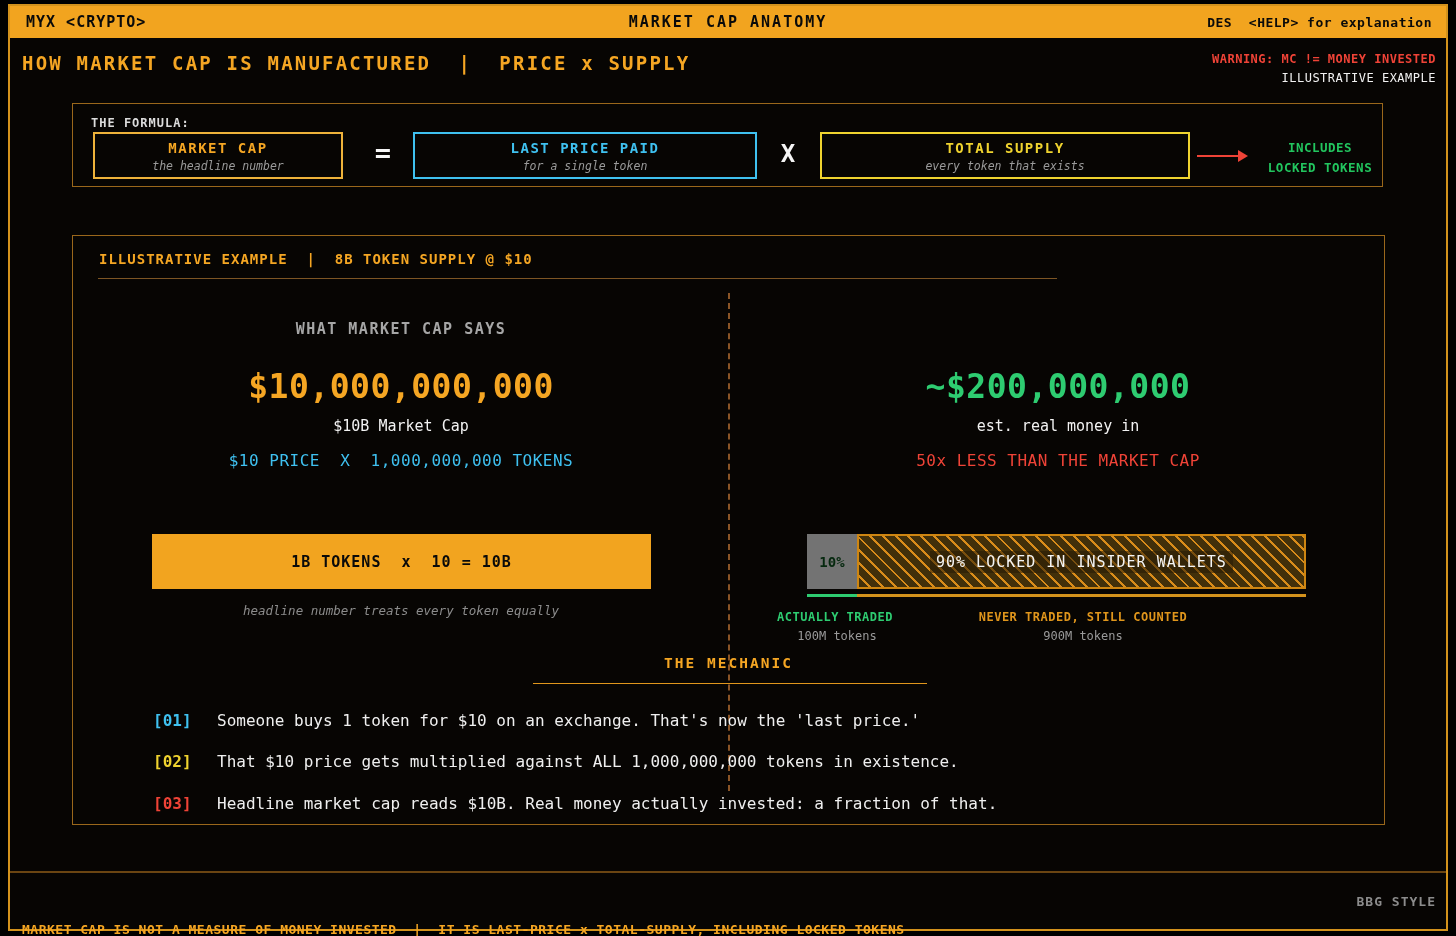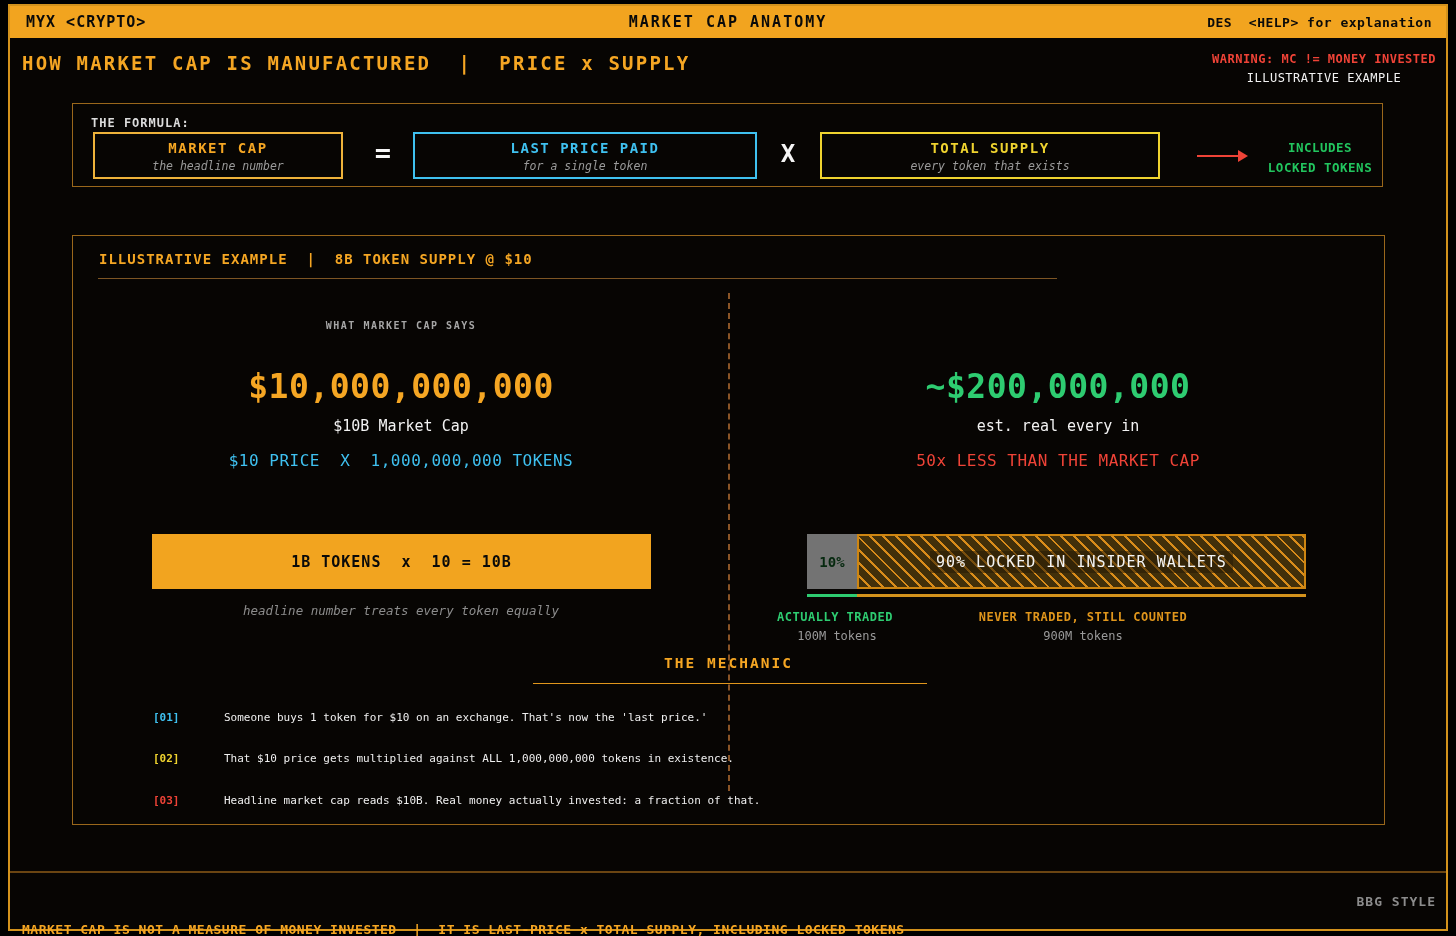--- a/index.html
+++ b/index.html
@@ -14,37 +14,37 @@
   .topbar { position:absolute; left:10px; top:6px; width:1436px; height:32px;
             background:#f2a41f; color:#0a0a0a; display:flex; align-items:center;
             font-weight:bold; font-size:15px; }
   .tb-left { position:absolute; left:16px; letter-spacing:1px; }
   .tb-center { position:absolute; left:0; width:100%; text-align:center; letter-spacing:2px; font-size:15px; }
   .tb-right { position:absolute; right:14px; font-size:13px; letter-spacing:0.5px; }
 
   
   .header-title { position:absolute; left:22px; top:52px; color:#f5a623; font-weight:bold;
                   font-size:19px; letter-spacing:2.2px; }
-  .header-right { position:absolute; right:20px; top:50px; text-align:center; line-height:19px; font-size:12px; }
+  .header-right { position:absolute; right:20px; top:50px; text-align:right; line-height:19px; font-size:12px; }
   .warning { color:#ef4337; font-weight:bold; letter-spacing:0.5px; }
   .subnote { color:#f2f2f2; letter-spacing:0.5px; }
 
   
   .formula-panel { position:absolute; left:72px; top:103px; width:1311px; height:84px;
                    border:1px solid #9a671b; }
   .formula-label { position:absolute; left:18px; top:12px; font-size:12px; font-weight:bold;
                    color:#dcdcdc; letter-spacing:1px; }
   .fbox { position:absolute; top:28px; height:47px; text-align:center; padding-top:6px; }
   .fbox .ft { font-size:14px; font-weight:bold; letter-spacing:1.5px; }
   .fbox .fs { font-size:11.5px; font-style:italic; color:#9a9a9a; margin-top:3px; }
   .fbox1 { left:20px; width:250px; border:2px solid #eeb23a; }
   .fbox1 .ft { color:#f5a623; }
   .fbox2 { left:340px; width:344px; border:2px solid #3fc1f0; }
   .fbox2 .ft { color:#3fc1f0; }
-  .fbox3 { left:747px; width:340px; border:2px solid #efd32f; }
+  .fbox3 { left:747px; width:370px; border:2px solid #efd32f; }
   .fbox3 .ft { color:#efd32f; }
   .op { position:absolute; color:#f5f5f5; font-weight:bold; }
   .op-eq { left:294px; top:33px; width:32px; text-align:center; font-size:27px; }
   .op-x  { left:701px; top:36px; width:28px; text-align:center; font-size:24px; }
   .arrow-line { position:absolute; left:1124px; top:51px; width:42px; height:2px; background:#ef4337; }
   .arrow-line::after { content:""; position:absolute; right:-9px; top:-5px; border-left:10px solid #ef4337;
                        border-top:6px solid transparent; border-bottom:6px solid transparent; }
   .locked-note { position:absolute; left:1178px; top:34px; width:138px; text-align:center;
                  color:#22c55e; font-weight:bold; font-size:12.5px; line-height:20px; letter-spacing:0.5px; }
 
@@ -54,21 +54,21 @@
   .ex-title { position:absolute; left:26px; top:15px; color:#f5a623; font-weight:bold;
               font-size:14px; letter-spacing:1px; }
   .ex-underline { position:absolute; left:25px; top:42px; width:959px; height:1px; background:#7d5524; }
   .divider { position:absolute; left:655px; top:57px; height:498px; width:0;
              border-left:2px dashed #8a5426; }
 
   .col { position:absolute; top:0; height:100%; }
   .col-left { left:0; width:656px; }
   .col-right { left:657px; width:656px; }
   .cc { position:absolute; left:0; width:100%; text-align:center; }
-  .col-heading { top:84px; font-size:10px; font-weight:bold; color:#a6a6a6; letter-spacing:1.5px; }
+  .col-heading { top:84px; font-size:15px; font-weight:bold; color:#a6a6a6; letter-spacing:1.5px; }
   .big-value { top:131px; font-size:33px; font-weight:bold; letter-spacing:0.5px; }
   .big-orange { color:#f5a623; }
   .big-green { color:#2ecc71; }
   .sub-value { top:181px; font-size:15px; color:#f2f2f2; }
   .line4 { top:215px; font-size:16px; font-weight:normal; letter-spacing:0.5px; }
   .cyan-text { color:#3fc1f0; }
   .red-text { color:#ef4337; }
 
   .tokens-bar { position:absolute; left:79px; top:298px; width:499px; height:55px; background:#f2a41f;
                 display:flex; align-items:center; justify-content:center; }
@@ -87,23 +87,23 @@
   .bu-locked { background:#d3921c; height:100%; }
   .legend { position:absolute; left:77px; top:374px; width:499px; height:44px; font-size:12px; }
   .legend .lg { position:absolute; transform:translateX(-50%); white-space:nowrap; }
   .lg-l1 { left:28px; top:0; color:#2ecc71; font-weight:bold; letter-spacing:0.5px; }
   .lg-v1 { left:30px; top:19px; color:#9a9a9a; }
   .lg-l2 { left:276px; top:0; color:#e0961c; font-weight:bold; letter-spacing:0.5px; }
   .lg-v2 { left:276px; top:19px; color:#9a9a9a; }
 
   .mech-title { top:419px; color:#f5a623; font-weight:bold; font-size:14.5px; letter-spacing:2px; }
   .mech-underline { position:absolute; left:460px; top:447px; width:394px; height:1px; background:#e0961c; }
-  .step { position:absolute; left:80px; display:flex; font-size:11px; }
+  .step { position:absolute; left:80px; display:flex; font-size:16px; }
   .step-num { width:50px; font-weight:bold; }
-  .step-text { margin-left:21px; color:#efefef; }
+  .step-text { margin-left:14px; color:#efefef; }
   .step1 { top:475px; } .step1 .step-num { color:#3fc1f0; }
   .step2 { top:516px; } .step2 .step-num { color:#efd32f; }
   .step3 { top:558px; } .step3 .step-num { color:#ef4337; }
 
   
   .footer-sep { position:absolute; left:10px; top:871px; width:1436px; height:2px; background:#6b4512; }
   .footer-text { position:absolute; left:22px; top:894px; color:#f5a623; font-weight:bold;
                  font-size:13px; letter-spacing:0.5px;margin-top:28px; }
   .footer-right { position:absolute; right:20px; top:894px; color:#8c8c8c; font-weight:bold;
                   font-size:13px; letter-spacing:1px; }
@@ -165,21 +165,21 @@
     <div class="cc sub-value">$10B Market Cap</div>
     <div class="cc line4 cyan-text pre">$10 PRICE  X  1,000,000,000 TOKENS</div>
     <div class="tokens-bar">
       <span class="tokens-bar-label pre">1B TOKENS  x  10 = 10B</span>
     </div>
     <div class="cc bar-caption">headline number treats every token equally</div>
   </div>
 
   <div class="col col-right">
     <div class="cc big-value big-green">~$200,000,000</div>
-    <div class="cc sub-value">est. real every in</div>
+    <div class="cc sub-value">est. real money in</div>
     <div class="cc line4 red-text">50x LESS THAN THE MARKET CAP</div>
 
     <div class="supply-bar">
       <div class="seg-traded" style="width: 10%;">10%</div>
       <div class="seg-locked" style="width: 90%;">
         <span>90% LOCKED IN INSIDER WALLETS</span>
       </div>
     </div>
     <div class="bar-underline">
       <div class="bu-traded" style="width: 10%;"></div>

